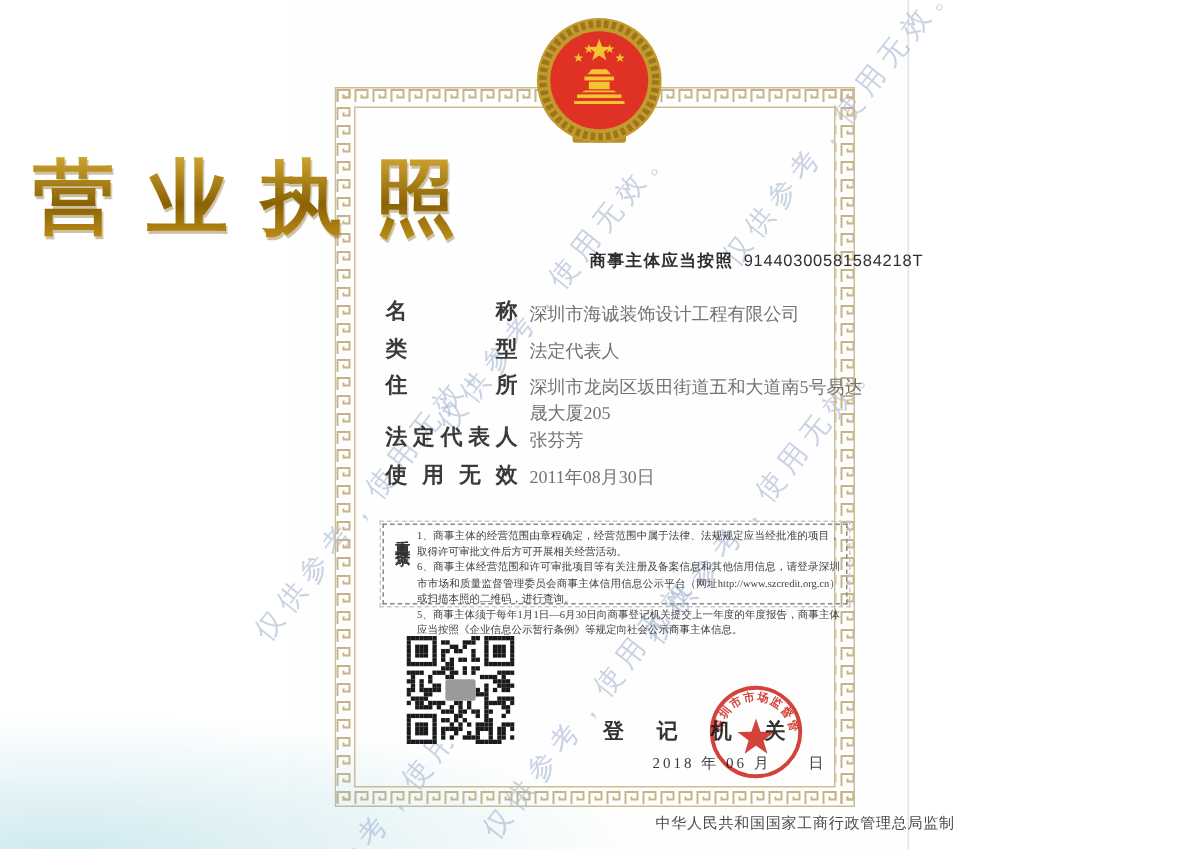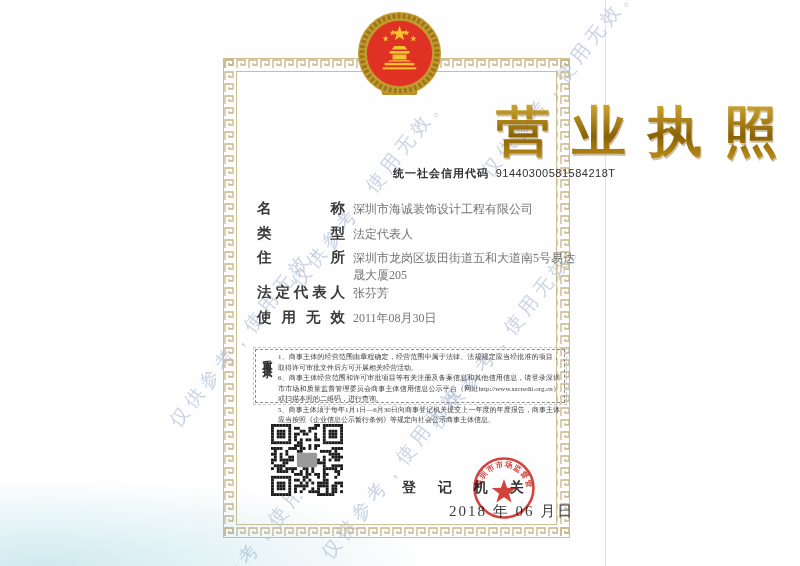--- a/index.html
+++ b/index.html
@@ -23,21 +23,21 @@
     font-family:"Liberation Sans", sans-serif;
     font-size:19px;letter-spacing:5px;color:rgba(156,175,205,0.55);
     transform:translate(-50%,-50%) rotate(-52deg);
   }
   
   #frame{position:absolute;left:223px;top:58px;}
   
   #emblem{position:absolute;left:352px;top:8px;}
   
   #title{
-    position:absolute;left:0;top:96px;width:800px;text-align:right;
+    position:absolute;left:0;top:96px;width:800px;text-align:left;
     font-family:"Liberation Serif", serif;font-weight:bold;
     font-size:54px;letter-spacing:22px;text-indent:22px;
     color:#a8790f;
     background:linear-gradient(180deg,#e0b63a 0%,#8a6204 55%,#cf9e1e 100%);
     -webkit-background-clip:text;background-clip:text;
     -webkit-text-fill-color:transparent;
     filter:drop-shadow(1px 2px 0 rgba(110,75,0,0.35));
   }
   #code-line{
     position:absolute;left:393px;top:166px;width:180px;
@@ -77,23 +77,23 @@
   }
   
   #qr{position:absolute;left:271px;top:424px;}
   
   #registrar{
     position:absolute;left:402px;top:479px;
     font-family:"Liberation Sans", sans-serif;font-weight:bold;
     font-size:14px;letter-spacing:9px;color:#333;white-space:nowrap;
   }
   #date-line{
-    position:absolute;left:449px;top:502px;width:116px;
+    position:absolute;left:435px;top:502px;width:116px;
     display:flex;justify-content:space-between;
-    font-size:15px;color:#3c3c3c;letter-spacing:2px;white-space:nowrap;
+    font-size:10px;color:#3c3c3c;letter-spacing:2px;white-space:nowrap;
   }
   #seal{position:absolute;left:458px;top:442px;opacity:0.92;mix-blend-mode:multiply;}
   #imprint{
     position:absolute;left:437px;top:542px;
     font-size:10px;letter-spacing:0.5px;color:#4a4a4a;white-space:nowrap;
     font-family:"Liberation Serif", serif;
   }
 </style>
 </head>
 <body>
@@ -141,21 +141,21 @@
       <rect x="41" y="47" width="14" height="5"></rect>
       <path d="M36 54 L60 54 L57.5 52.8 L38.5 52.8 Z"></path>
       <rect x="33" y="55.5" width="30" height="2.4"></rect>
       <rect x="31" y="60" width="34" height="2"></rect>
     </g>
   </svg>
 
   <div id="title">营业执照</div>
 
   <div id="code-line">
-    <span class="lbl">统一社会信用代码</span>
+    <span class="lbl">商事主体应当按照</span>
     <span class="val">91440300581584218T</span>
   </div>
 
   <div class="field-row" style="top:201px">
     <div class="field-label">名称</div>
     <div class="field-value">深圳市海诚装饰设计工程有限公司</div>
   </div>
   <div class="field-row" style="top:226px">
     <div class="field-label">类型</div>
     <div class="field-value">法定代表人</div>
@@ -488,15 +488,16 @@
     <defs>
       <path id="sealArc" d="M 23,48 A 23,23 0 1 1 69,48" fill="none"></path>
     </defs>
     <circle cx="46" cy="46" r="29.5" fill="none" stroke="#d0332b" stroke-width="2.6"></circle>
     <path transform="translate(46,50)" fill="#d0332b" d="M0,-13 L3.06,-4.21 L12.36,-4.02 L4.94,1.61 L7.64,10.52 L0,5.2 L-7.64,10.52 L-4.94,1.61 L-12.36,-4.02 L-3.06,-4.21 Z"></path>
     <text font-size="7.6" fill="#d0332b" font-family="Liberation Sans, sans-serif" font-weight="bold" letter-spacing="1">
       <textPath href="#sealArc" startOffset="2">深圳市市场监督管理局</textPath>
     </text>
   </svg>
 
+  <div id="imprint">中华人民共和国国家工商行政管理总局监制</div>
 
   <div id="scan-tint"></div>
 </div>
 
 </body></html>

